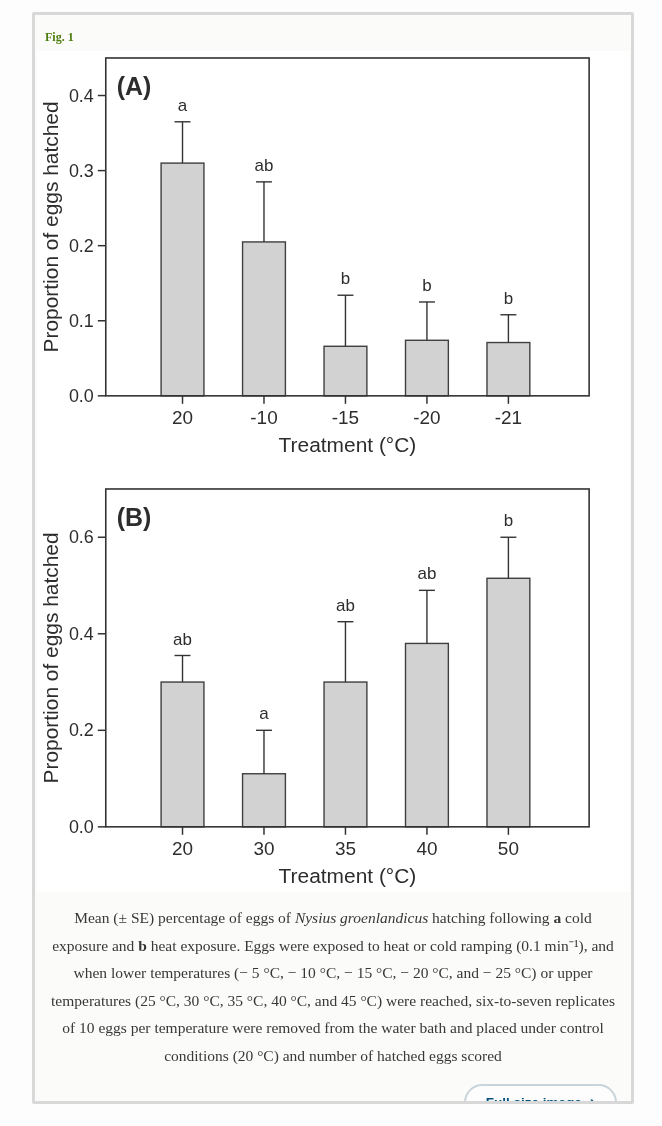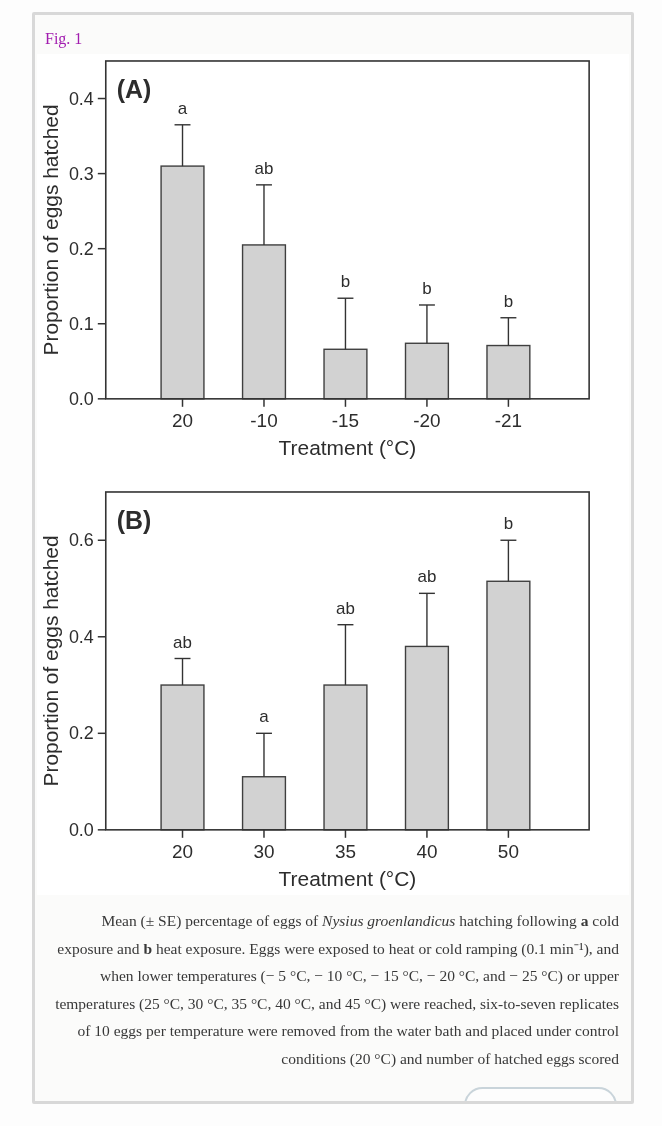--- a/index.html
+++ b/index.html
@@ -14,43 +14,43 @@
     left: 32px; top: 12px;
     width: 602px; height: 1092px;
     background: #fbfbfa;
     border: 3px solid #d8d8d8;
     border-radius: 2px;
     overflow: hidden;
   }
   .fig-title {
     margin: 15px 0 0 10px;
     font-family: "Liberation Serif", serif;
-    font-weight: normal;
-    font-size: 16px;
-    color: #a21caf;
+    font-weight: bold;
+    font-size: 12px;
+    color: #4d7c0f;
   }
   .figure-image {
     margin: 6px 2px 0 2px;
     background: #ffffff;
     padding: 2px 0 4px 0;
   }
   .chart-panel { width: 592px; }
   .chart-panel + .chart-panel { margin-top: 26px; }
   .chart-panel svg { display: block; width: 592px; height: auto; }
   svg text {
     font-family: "Liberation Sans", sans-serif;
     fill: #2d2d2d;
   }
   .caption {
     margin: 12px 12px 0 12px;
     font-family: "Liberation Serif", serif;
     font-size: 15.5px;
     line-height: 27.5px;
     color: #383838;
-    text-align: right;
+    text-align: center;
   }
   .button-row {
     display: flex;
     justify-content: flex-end;
     margin: 15px 14px 0 0;
   }
   .full-size-btn {
     display: inline-flex;
     align-items: center;
     gap: 8px;

